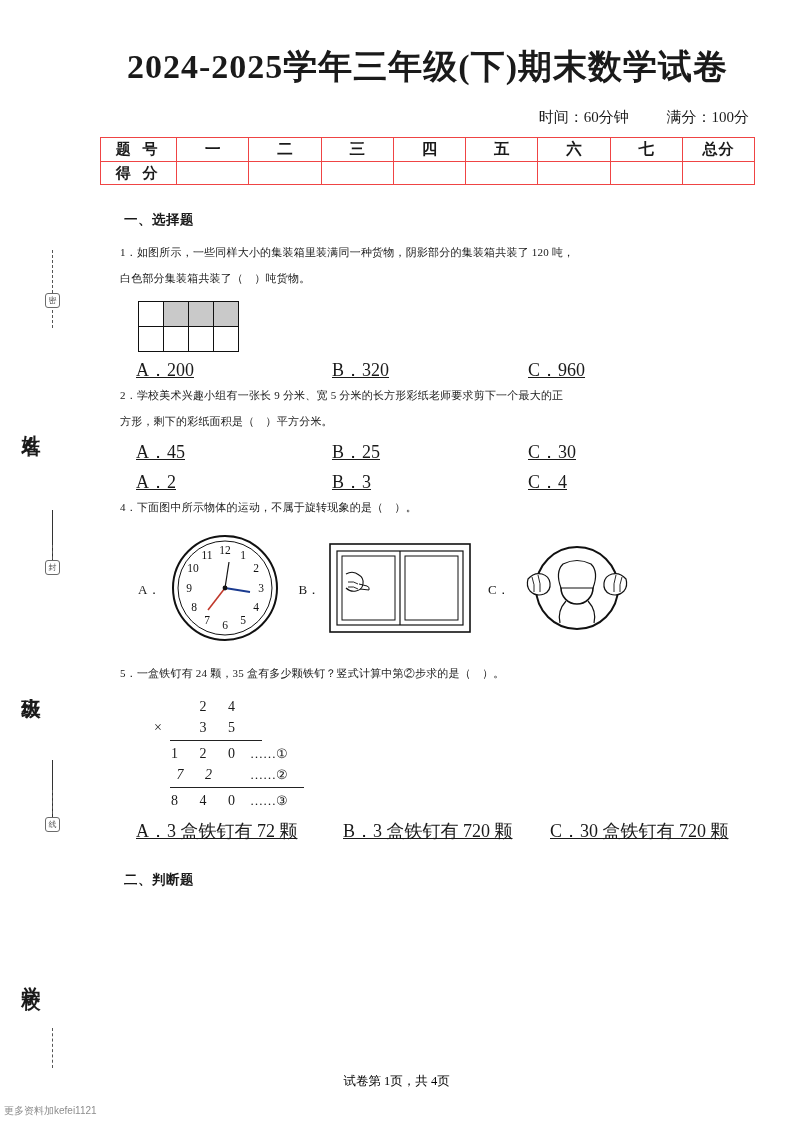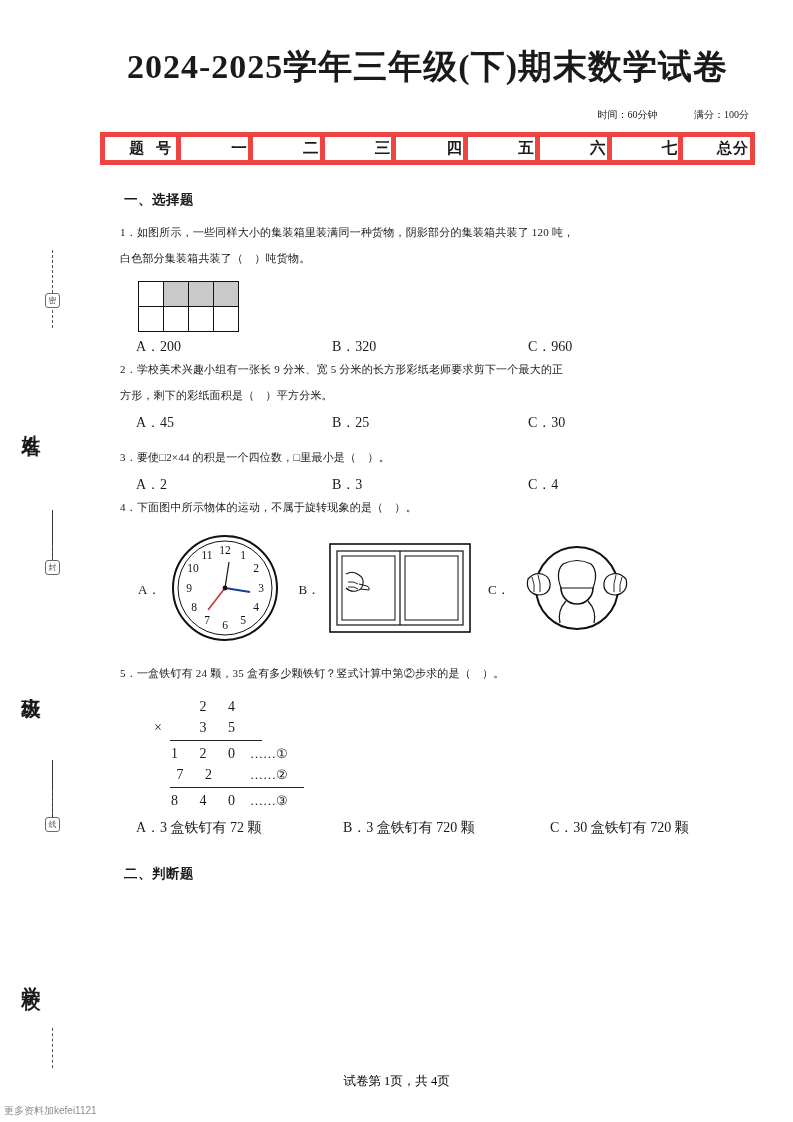--- a/index.html
+++ b/index.html
@@ -69,36 +69,36 @@
     font-size: 34px;
     font-weight: bold;
     letter-spacing: 1px;
     font-family: "Liberation Serif", serif;
     white-space: nowrap;
   }
 
   .meta-row {
     margin-top: 18px;
     text-align: right;
-    font-size: 10px;
+    font-size: 15px;
     padding-right: 8px;
   }
   .meta-row span { margin-left: 34px; }
 
   
   table.score {
     margin: 10px 0 0 2px;
     border-collapse: collapse;
     width: 655px;
     table-layout: fixed;
   }
   table.score td {
-    border: 5px solid #ef4444;
+    border: 1px solid #ef4444;
     height: 23px;
-    text-align: right;
+    text-align: center;
     font-size: 15px;
     font-weight: bold;
     letter-spacing: 4px;
   }
   table.score td.hdr-first { width: 76px; }
   table.score td.num { font-weight: bold; font-size: 15.5px; letter-spacing:0; }
   table.score td.total { letter-spacing: 1px; }
   table.score tr.blank td { height: 23px; }
 
   
@@ -109,22 +109,23 @@
     letter-spacing: 0.5px;
   }
   .q {
     font-size: 11px;
     line-height: 26px;
     margin: 0 0 0 22px;
     letter-spacing: 0.2px;
   }
   .opts {
     display: flex;
-    font-size: 14px;
+    font-size: 18px;
     margin: 6px 0 0 38px;
+    text-decoration: underline;
   }
   .opts > div { width: 196px; }
 
   
   .grid-fig {
     margin: 10px 0 6px 40px;
     border-collapse: collapse;
   }
   .grid-fig td {
     width: 25px; height: 25px;
@@ -215,20 +216,31 @@
       <td class="hdr-first">题 号</td>
       <td class="num">一</td>
       <td class="num">二</td>
       <td class="num">三</td>
       <td class="num">四</td>
       <td class="num">五</td>
       <td class="num">六</td>
       <td class="num">七</td>
       <td class="total">总分</td>
     </tr>
+    <tr class="blank">
+      <td class="hdr-first">得 分</td>
+      <td></td>
+      <td></td>
+      <td></td>
+      <td></td>
+      <td></td>
+      <td></td>
+      <td></td>
+      <td></td>
+    </tr>
   </tbody>
     </table>
 
   <div class="section-title">一、选择题</div>
 
   <div class="q">
     <span>1．</span><span>如图所示，一些同样大小的集装箱里装满同一种货物，阴影部分的集装箱共装了 120 吨，</span>
   </div>
   <div class="q">
     <span>白色部分集装箱共装了（　）吨货物。</span>
@@ -262,23 +274,20 @@
   </div>
   <div class="q">
     <span>方形，剩下的彩纸面积是（　）平方分米。</span>
   </div>
   <div class="opts">
     <div>A．45</div>
     <div>B．25</div>
     <div>C．30</div>
   </div>
 
-  <div class="q" style="margin-top:12px;">
-    <span>3．</span><span>要使□2×44 的积是一个四位数，□里最小是（　）。</span>
-  </div>
   <div class="opts">
     <div>A．2</div>
     <div>B．3</div>
     <div>C．4</div>
   </div>
 
   <div class="q" style="margin-top:0;">
     <span>4．</span><span>下面图中所示物体的运动，不属于旋转现象的是（　）。</span>
   </div>
 
@@ -360,21 +369,21 @@
       <span class="digits">3 5</span>
     </div>
     <div class="rule" style="margin-left:16px;"></div>
     <div class="row">
       <span class="sign"></span>
       <span class="digits">1 2 0</span>
       <span class="tail">……①</span>
     </div>
     <div class="row">
       <span class="sign"></span>
-      <span class="digits" style="padding-right:23px;">7 2</span>
+      <span class="digits" style="padding-right:23px;font-style:italic;">7 2</span>
       <span class="tail">……②</span>
     </div>
     <div class="rule2" style="margin-left:16px;"></div>
     <div class="row">
       <span class="sign"></span>
       <span class="digits">8 4 0</span>
       <span class="tail">……③</span>
     </div>
   </div>
 

